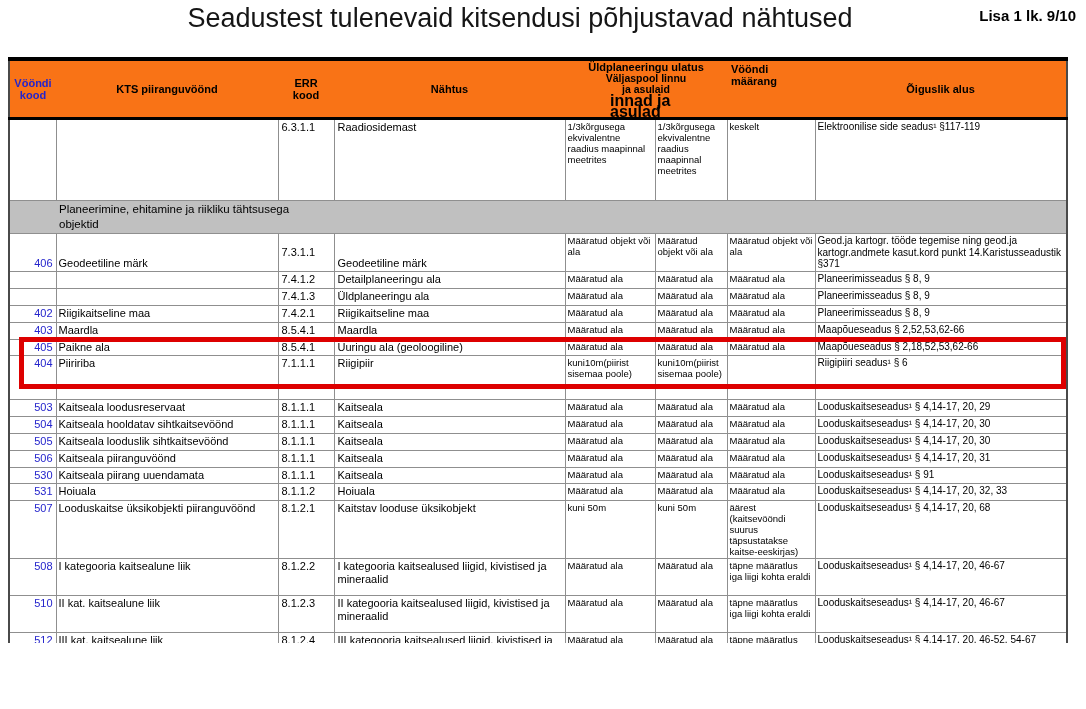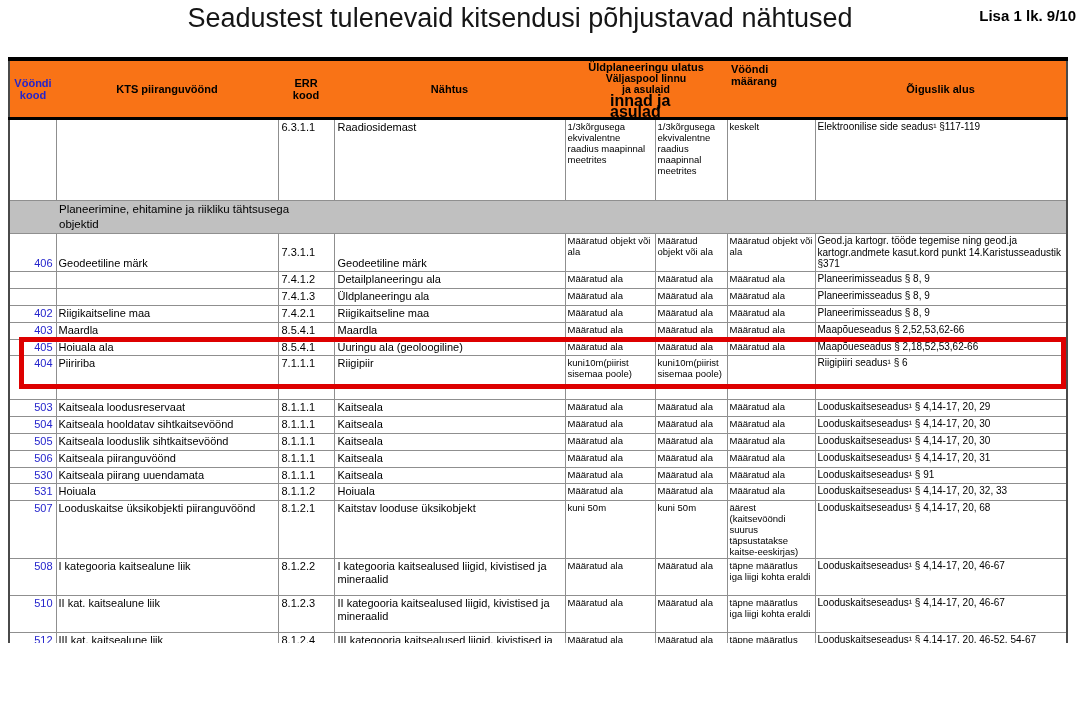--- a/index.html
+++ b/index.html
@@ -135,21 +135,21 @@
         <td class="kts">Maardla</td>
         <td class="err">8.5.4.1</td>
         <td class="nah">Maardla</td>
         <td class="small">Määratud ala</td>
         <td class="small">Määratud ala</td>
         <td class="small">Määratud ala</td>
         <td class="legal">Maapõueseadus § 2,52,53,62-66</td>
       </tr>
       <tr style="height:15px">
         <td class="code">405</td>
-        <td class="kts">Hoiuala ala</td>
+        <td class="kts">Paikne ala</td>
         <td class="err">8.5.4.1</td>
         <td class="nah">Uuringu ala (geoloogiline)</td>
         <td class="small">Määratud ala</td>
         <td class="small">Määratud ala</td>
         <td class="small">Määratud ala</td>
         <td class="legal">Maapõueseadus § 2,18,52,53,62-66</td>
       </tr>
       <tr style="height:44px">
         <td class="code">404</td>
         <td class="kts">Piiririba</td>

